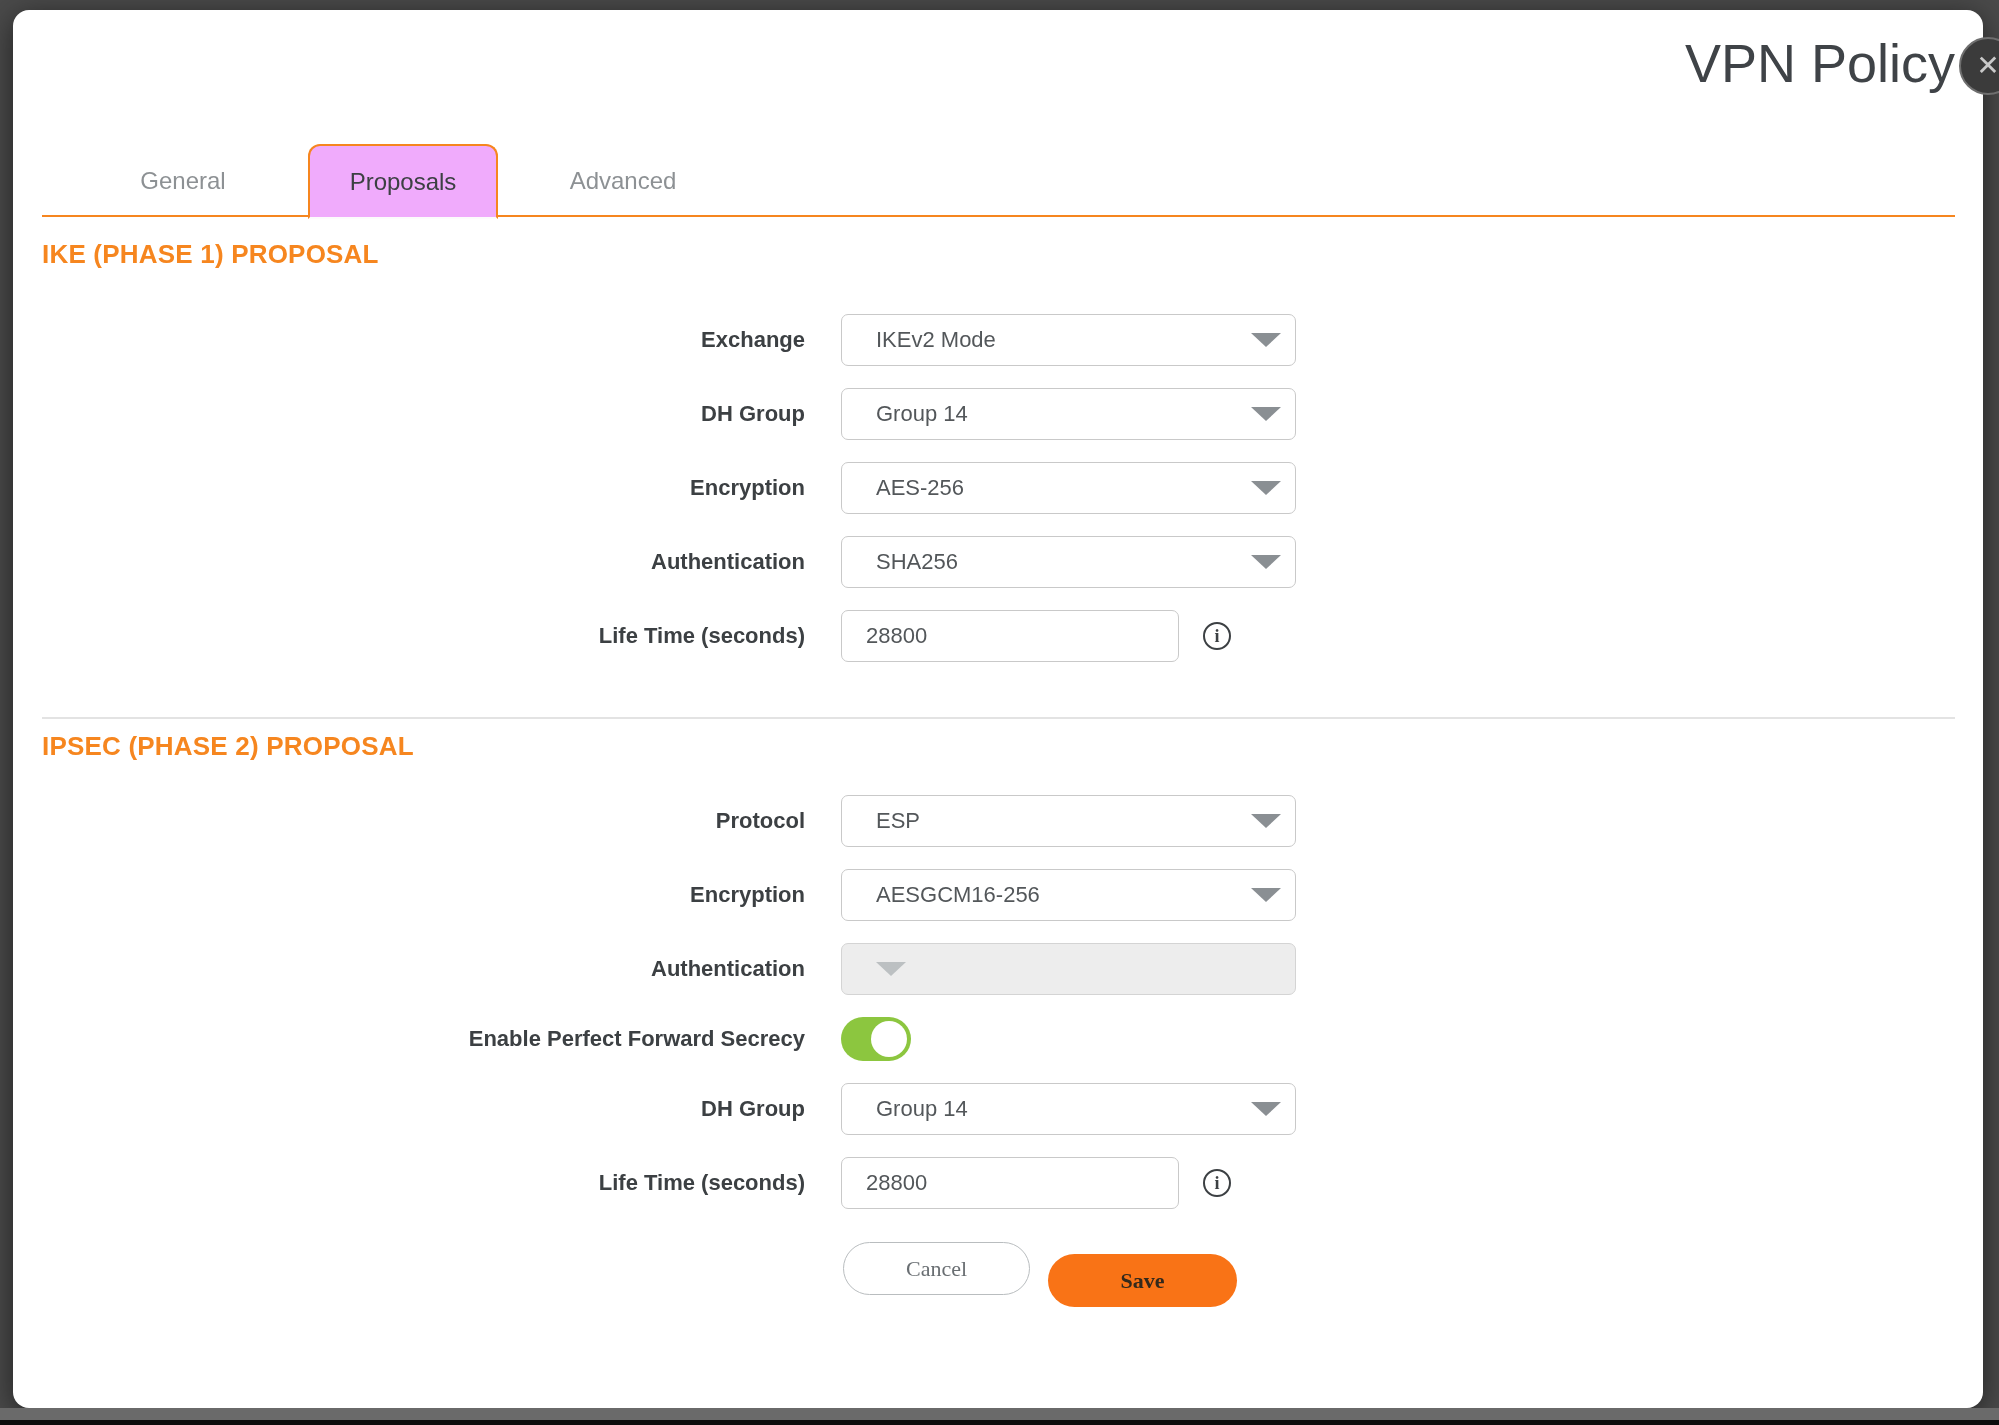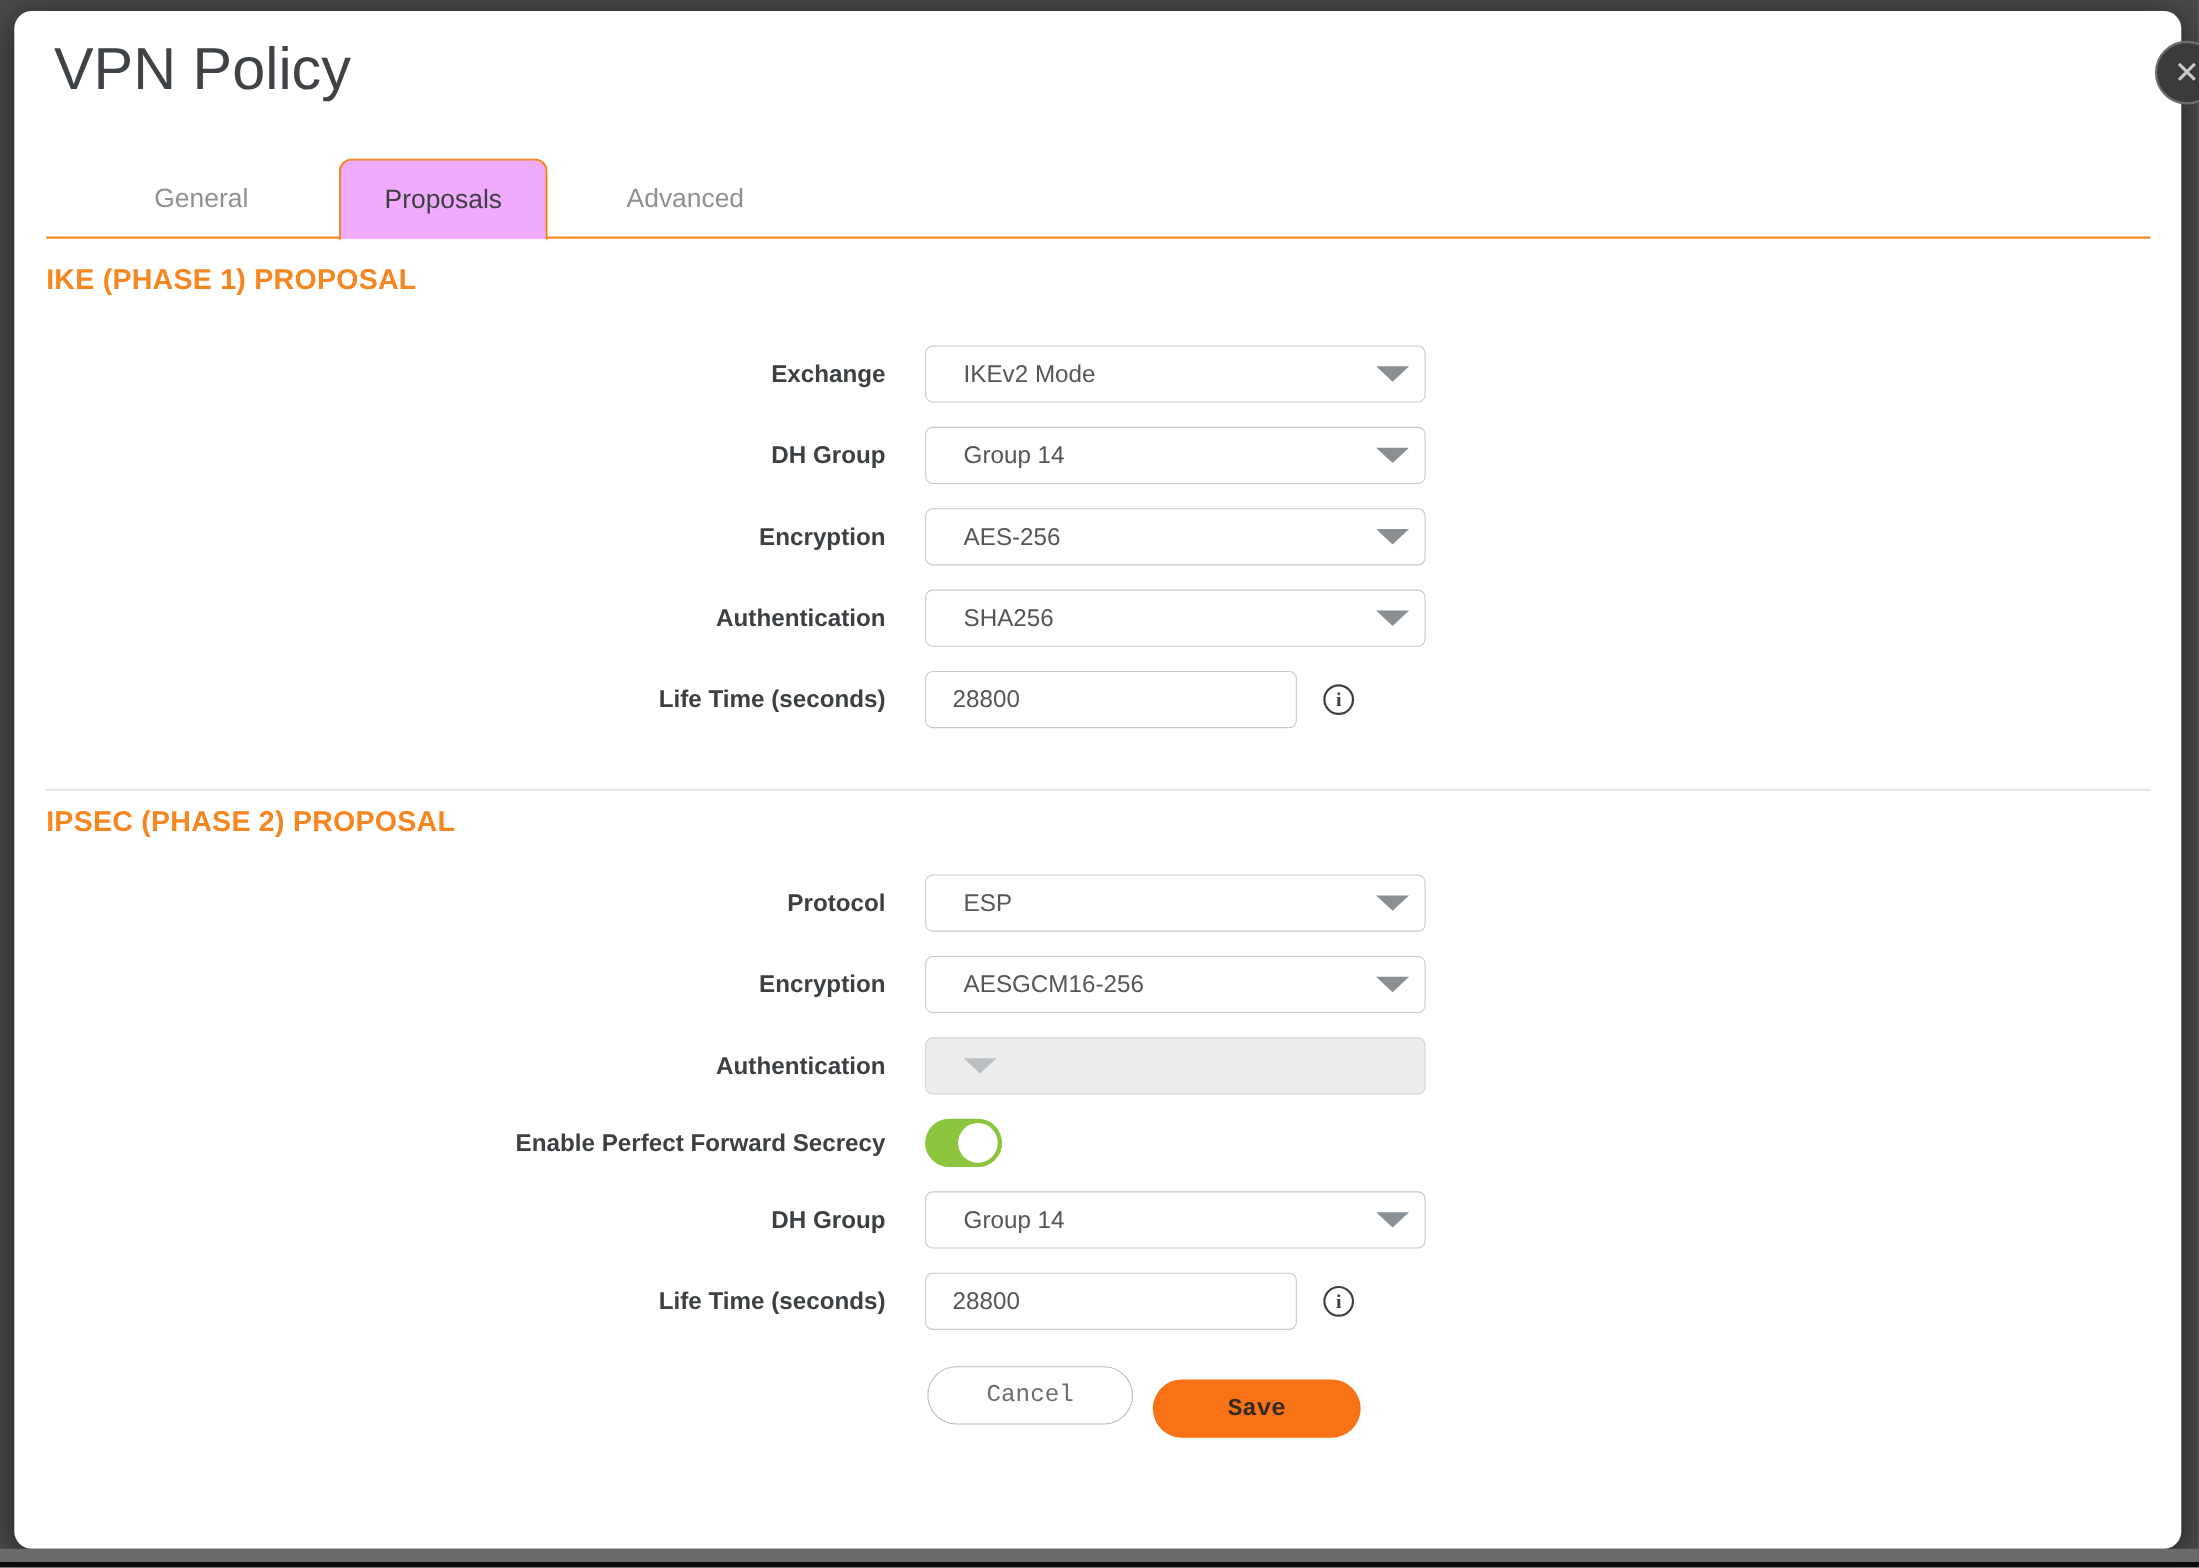--- a/index.html
+++ b/index.html
@@ -26,21 +26,21 @@
   .close-btn {
     position: absolute; left: 1959px; top: 37px;
     width: 58px; height: 58px; border-radius: 50%;
     background: #3b3b3b; border: 2px solid #6f6f6f;
     color: #c9c9c9; font-size: 28px; line-height: 1;
     display: flex; align-items: center; justify-content: center;
     z-index: 10; cursor: pointer;
   }
   .title {
     font-size: 54px; font-weight: 400; color: #3f4347;
-    margin: 0 0 0 7px; line-height: 62px;
+    margin: 0 0 0 7px; line-height: 62px; text-align: right;
   }
   .tab-bar {
     margin-top: 50px; height: 73px;
     position: relative;
     display: flex; align-items: stretch;
     padding-left: 46px; gap: 30px;
   }
   .tab-underline {
     position: absolute; left: 0; right: 0; bottom: 0; height: 2px;
     background: #F6861F;
@@ -119,21 +119,21 @@
     position: absolute; top: 4px; right: 4px;
     width: 36px; height: 36px; border-radius: 50%;
     background: #fff;
   }
   .footer {
     display: flex; gap: 18px;
     margin: 33px 0 0 801px;
   }
   .btn {
     height: 53px; border-radius: 27px;
-    font-size: 22px; font-family: Liberation Mono, monospace;
+    font-size: 22px; font-family: Liberation Serif, serif;
     display: flex; align-items: center; justify-content: center;
     cursor: pointer;
   }
   .btn-cancel {
     width: 187px; background: #fff;
     border: 1.5px solid #b9bdbf; color: #696e72;
   }
   .btn-save {
     width: 189px; background: #f97316;
     border: none; color: #33291c; font-weight: 700; margin-top: 12px;

